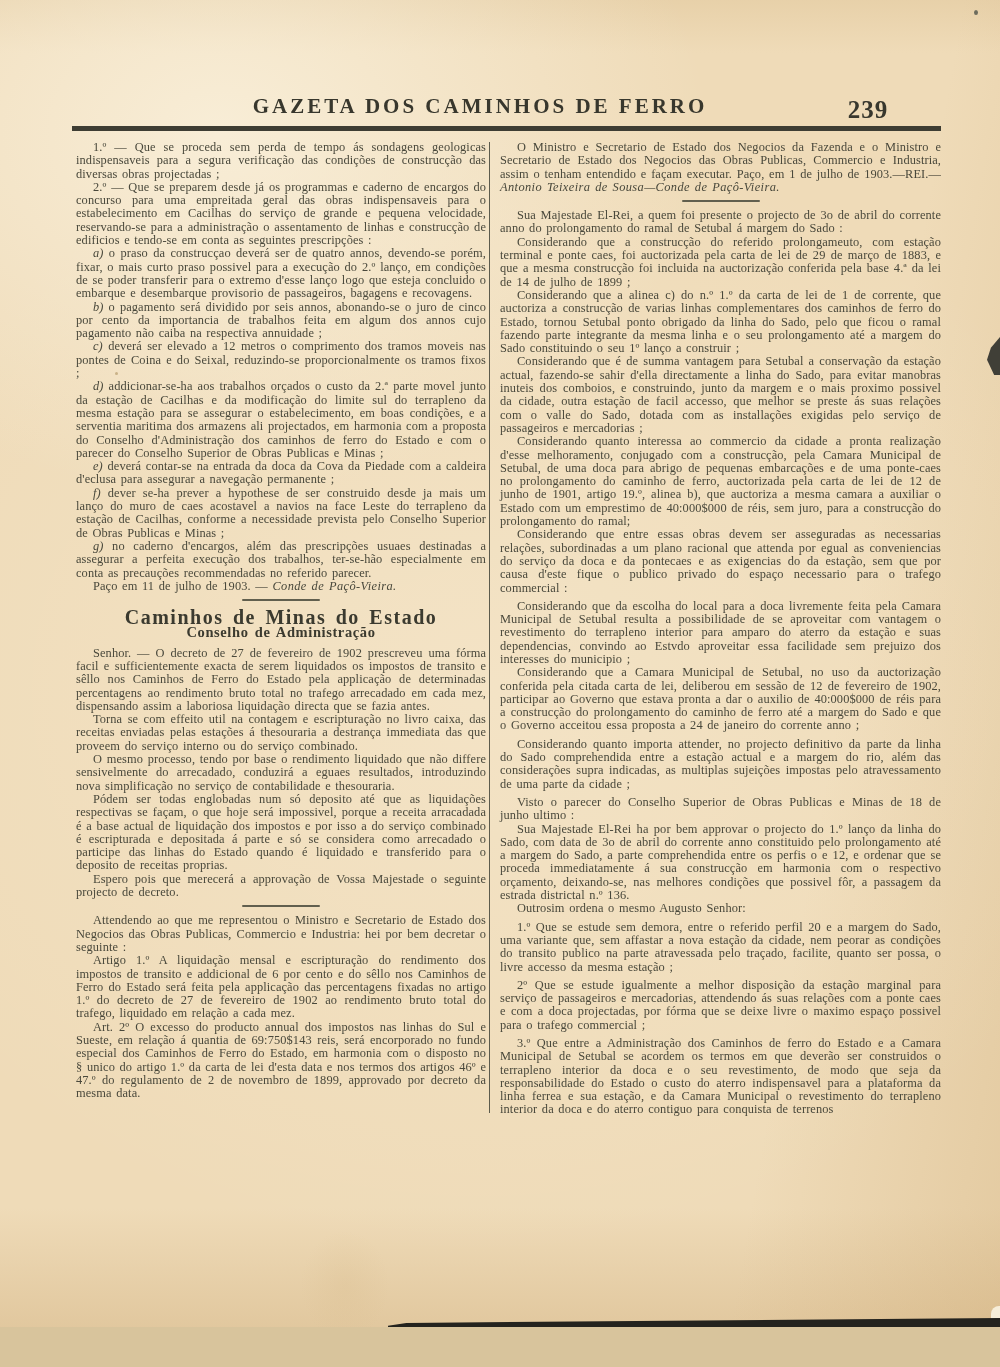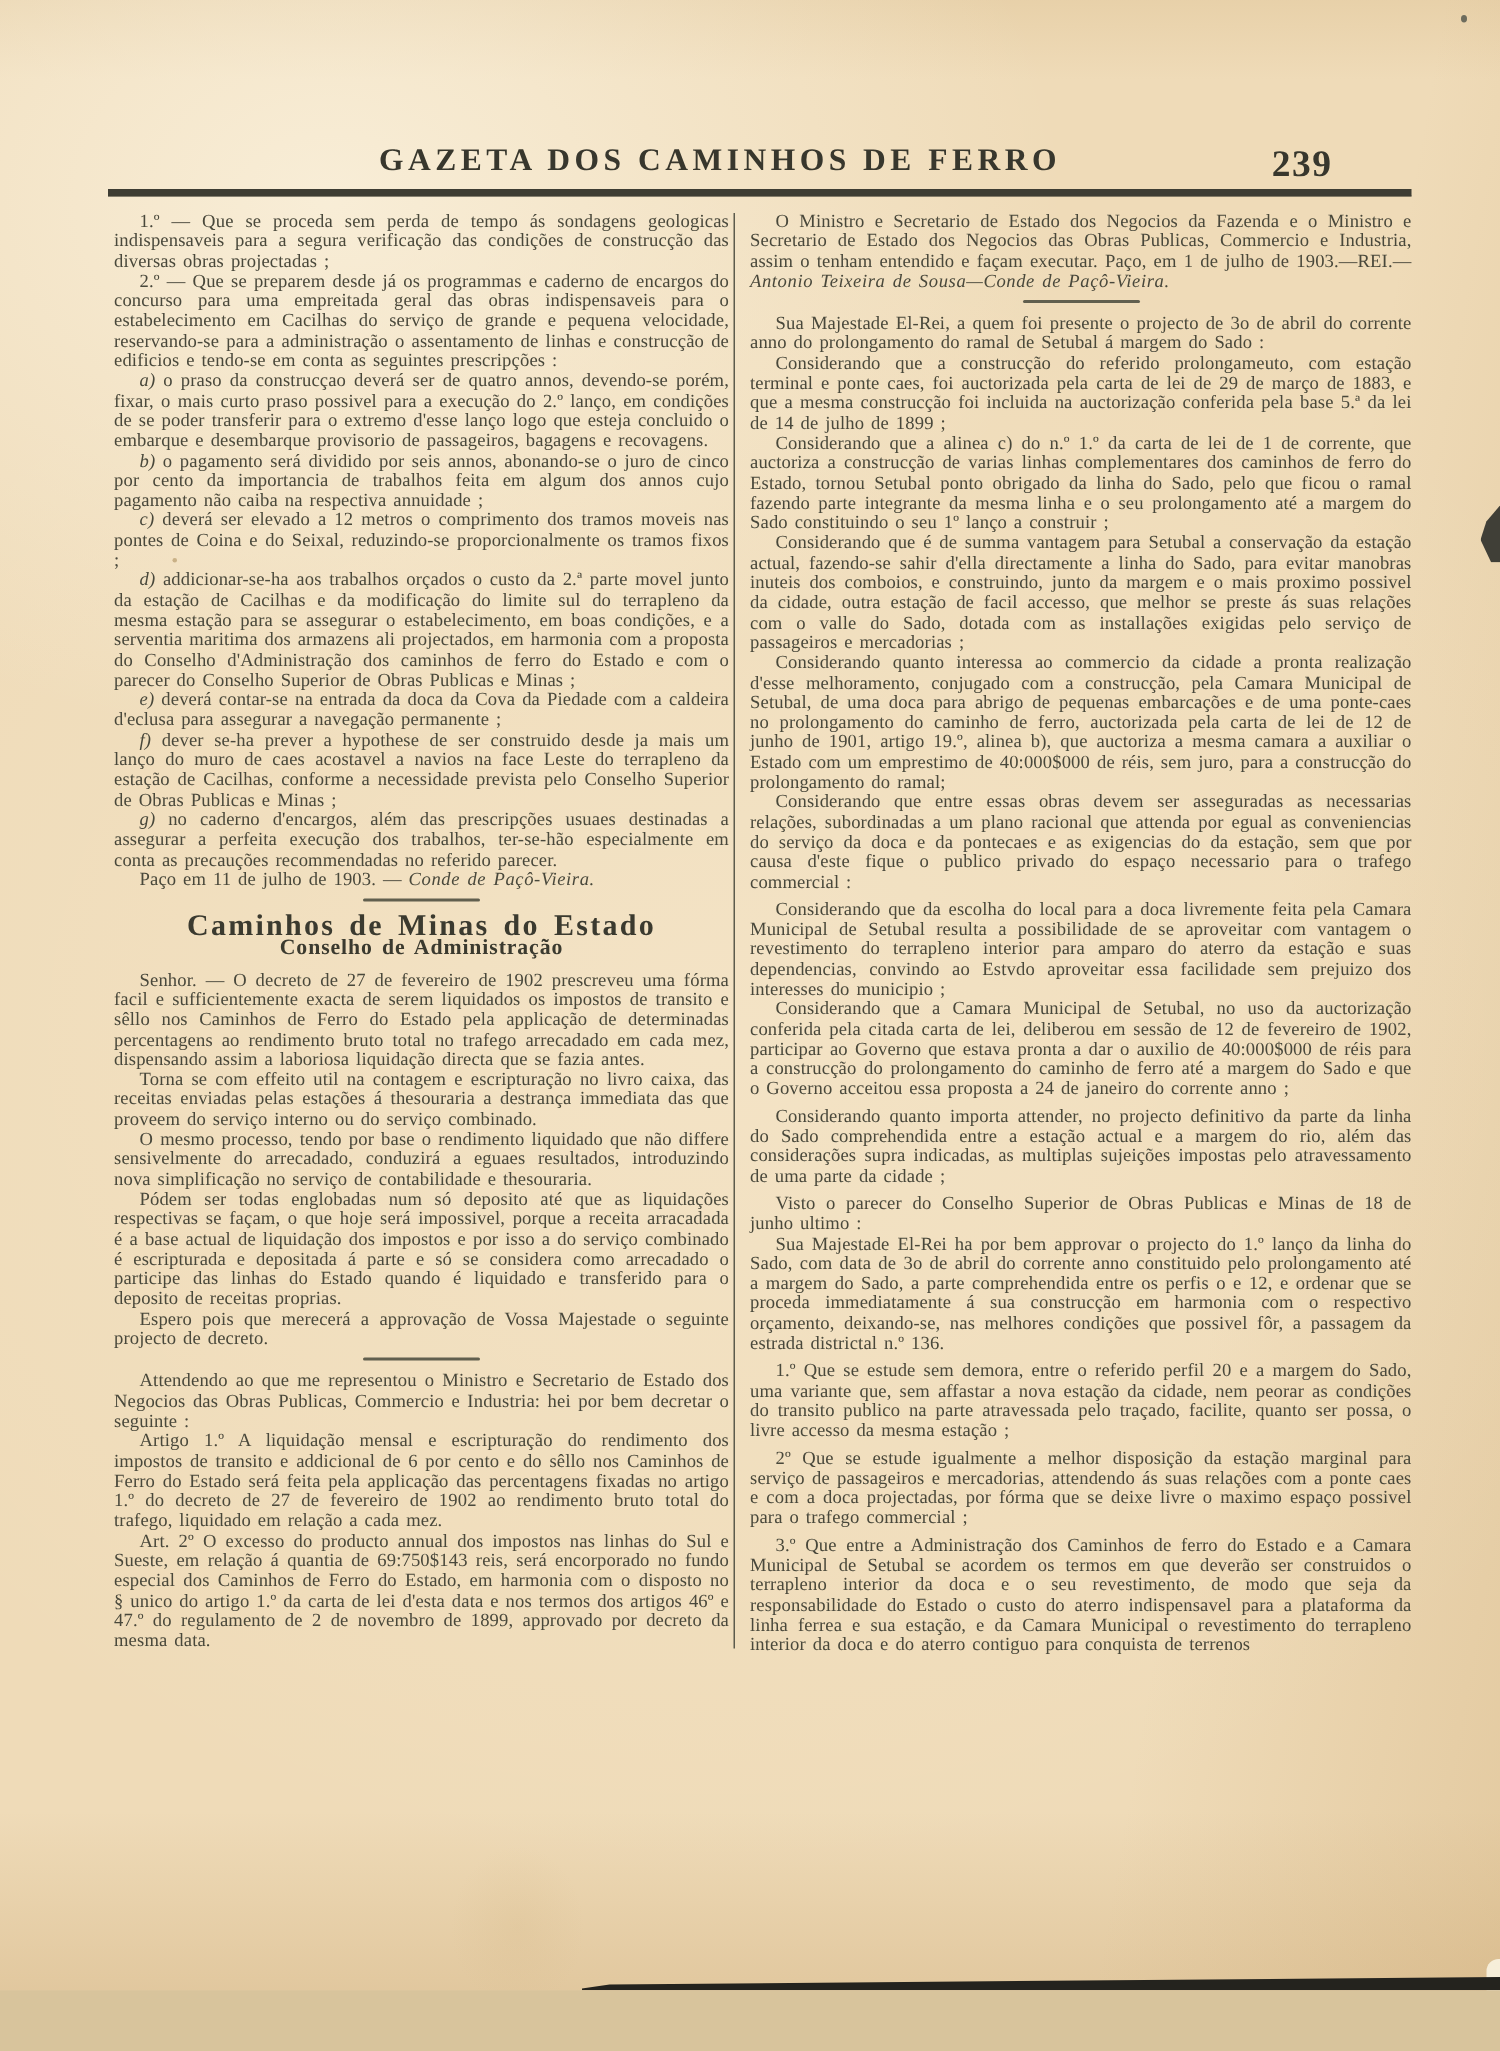--- a/index.html
+++ b/index.html
@@ -110,30 +110,31 @@
         <div class="divider"></div>
         <p>Attendendo ao que me representou o Ministro e Secretario de Estado dos Negocios das Obras Publicas, Commercio e Industria: hei por bem decretar o seguinte :</p>
         <p>Artigo 1.º A liquidação mensal e escripturação do rendimento dos impostos de transito e addicional de 6 por cento e do sêllo nos Caminhos de Ferro do Estado será feita pela applicação das percentagens fixadas no artigo 1.º do decreto de 27 de fevereiro de 1902 ao rendimento bruto total do trafego, liquidado em relação a cada mez.</p>
         <p>Art. 2º O excesso do producto annual dos impostos nas linhas do Sul e Sueste, em relação á quantia de 69:750$143 reis, será encorporado no fundo especial dos Caminhos de Ferro do Estado, em harmonia com o disposto no § unico do artigo 1.º da carta de lei d'esta data e nos termos dos artigos 46º e 47.º do regulamento de 2 de novembro de 1899, approvado por decreto da mesma data.</p>
       </div>
     <div class="vrule"></div>
     <div class="col right">
         <p>O Ministro e Secretario de Estado dos Negocios da Fazenda e o Ministro e Secretario de Estado dos Negocios das Obras Publicas, Commercio e Industria, assim o tenham entendido e façam executar. Paço, em 1 de julho de 1903.—REI.—<em class="sig">Antonio Teixeira de Sousa—Conde de Paçô-Vieira.</em></p>
         <div class="divider"></div>
         <p>Sua Majestade El-Rei, a quem foi presente o projecto de 3o de abril do corrente anno do prolongamento do ramal de Setubal á margem do Sado :</p>
-        <p>Considerando que a construcção do referido prolongameuto, com estação terminal e ponte caes, foi auctorizada pela carta de lei de 29 de março de 1883, e que a mesma construcção foi incluida na auctorização conferida pela base 5.ª da lei de 14 de julho de 1899 ;</p>
+        <p>Considerando que a construcção do referido prolongameuto, com estação terminal e ponte caes, foi auctorizada pela carta de lei de 29 de março de 1883, e que a mesma construcção foi incluida na auctorização conferida pela base 4.ª da lei de 14 de julho de 1899 ;</p>
         <p>Considerando que a alinea c) do n.º 1.º da carta de lei de 1 de corrente, que auctoriza a construcção de varias linhas complementares dos caminhos de ferro do Estado, tornou Setubal ponto obrigado da linha do Sado, pelo que ficou o ramal fazendo parte integrante da mesma linha e o seu prolongamento até a margem do Sado constituindo o seu 1º lanço a construir ;</p>
         <p>Considerando que é de summa vantagem para Setubal a conservação da estação actual, fazendo-se sahir d'ella directamente a linha do Sado, para evitar manobras inuteis dos comboios, e construindo, junto da margem e o mais proximo possivel da cidade, outra estação de facil accesso, que melhor se preste ás suas relações com o valle do Sado, dotada com as installações exigidas pelo serviço de passageiros e mercadorias ;</p>
         <p>Considerando quanto interessa ao commercio da cidade a pronta realização d'esse melhoramento, conjugado com a construcção, pela Camara Municipal de Setubal, de uma doca para abrigo de pequenas embarcações e de uma ponte-caes no prolongamento do caminho de ferro, auctorizada pela carta de lei de 12 de junho de 1901, artigo 19.º, alinea b), que auctoriza a mesma camara a auxiliar o Estado com um emprestimo de 40:000$000 de réis, sem juro, para a construcção do prolongamento do ramal;</p>
         <p>Considerando que entre essas obras devem ser asseguradas as necessarias relações, subordinadas a um plano racional que attenda por egual as conveniencias do serviço da doca e da pontecaes e as exigencias do da estação, sem que por causa d'este fique o publico privado do espaço necessario para o trafego commercial :</p>
         <p class="gap">Considerando que da escolha do local para a doca livremente feita pela Camara Municipal de Setubal resulta a possibilidade de se aproveitar com vantagem o revestimento do terrapleno interior para amparo do aterro da estação e suas dependencias, convindo ao Estvdo aproveitar essa facilidade sem prejuizo dos interesses do municipio ;</p>
         <p>Considerando que a Camara Municipal de Setubal, no uso da auctorização conferida pela citada carta de lei, deliberou em sessão de 12 de fevereiro de 1902, participar ao Governo que estava pronta a dar o auxilio de 40:000$000 de réis para a construcção do prolongamento do caminho de ferro até a margem do Sado e que o Governo acceitou essa proposta a 24 de janeiro do corrente anno ;</p>
         <p class="gap">Considerando quanto importa attender, no projecto definitivo da parte da linha do Sado comprehendida entre a estação actual e a margem do rio, além das considerações supra indicadas, as multiplas sujeições impostas pelo atravessamento de uma parte da cidade ;</p>
         <p class="gap">Visto o parecer do Conselho Superior de Obras Publicas e Minas de 18 de junho ultimo :</p>
         <p>Sua Majestade El-Rei ha por bem approvar o projecto do 1.º lanço da linha do Sado, com data de 3o de abril do corrente anno constituido pelo prolongamento até a margem do Sado, a parte comprehendida entre os perfis o e 12, e ordenar que se proceda immediatamente á sua construcção em harmonia com o respectivo orçamento, deixando-se, nas melhores condições que possivel fôr, a passagem da estrada districtal n.º 136.</p>
+        <p>Outrosim ordena o mesmo Augusto Senhor:</p>
         <p class="gap">1.º Que se estude sem demora, entre o referido perfil 20 e a margem do Sado, uma variante que, sem affastar a nova estação da cidade, nem peorar as condições do transito publico na parte atravessada pelo traçado, facilite, quanto ser possa, o livre accesso da mesma estação ;</p>
         <p class="gap">2º Que se estude igualmente a melhor disposição da estação marginal para serviço de passageiros e mercadorias, attendendo ás suas relações com a ponte caes e com a doca projectadas, por fórma que se deixe livre o maximo espaço possivel para o trafego commercial ;</p>
         <p class="gap">3.º Que entre a Administração dos Caminhos de ferro do Estado e a Camara Municipal de Setubal se acordem os termos em que deverão ser construidos o terrapleno interior da doca e o seu revestimento, de modo que seja da responsabilidade do Estado o custo do aterro indispensavel para a plataforma da linha ferrea e sua estação, e da Camara Municipal o revestimento do terrapleno interior da doca e do aterro contiguo para conquista de terrenos</p>
       </div>
   </div>
 
   <div class="artifact stain-1"></div>
   <div class="artifact edge-blob"></div>
   <div class="artifact edge-tear"></div>
   <div class="artifact edge-bottom"></div>

